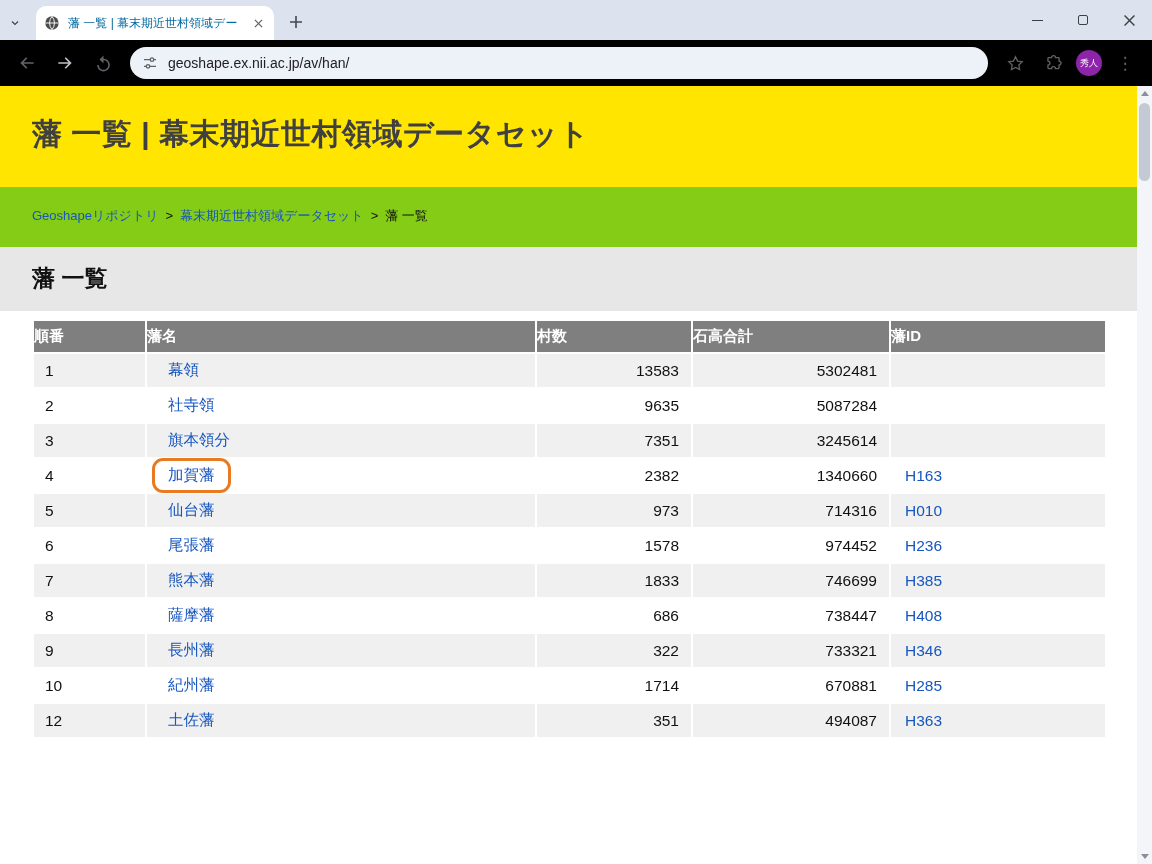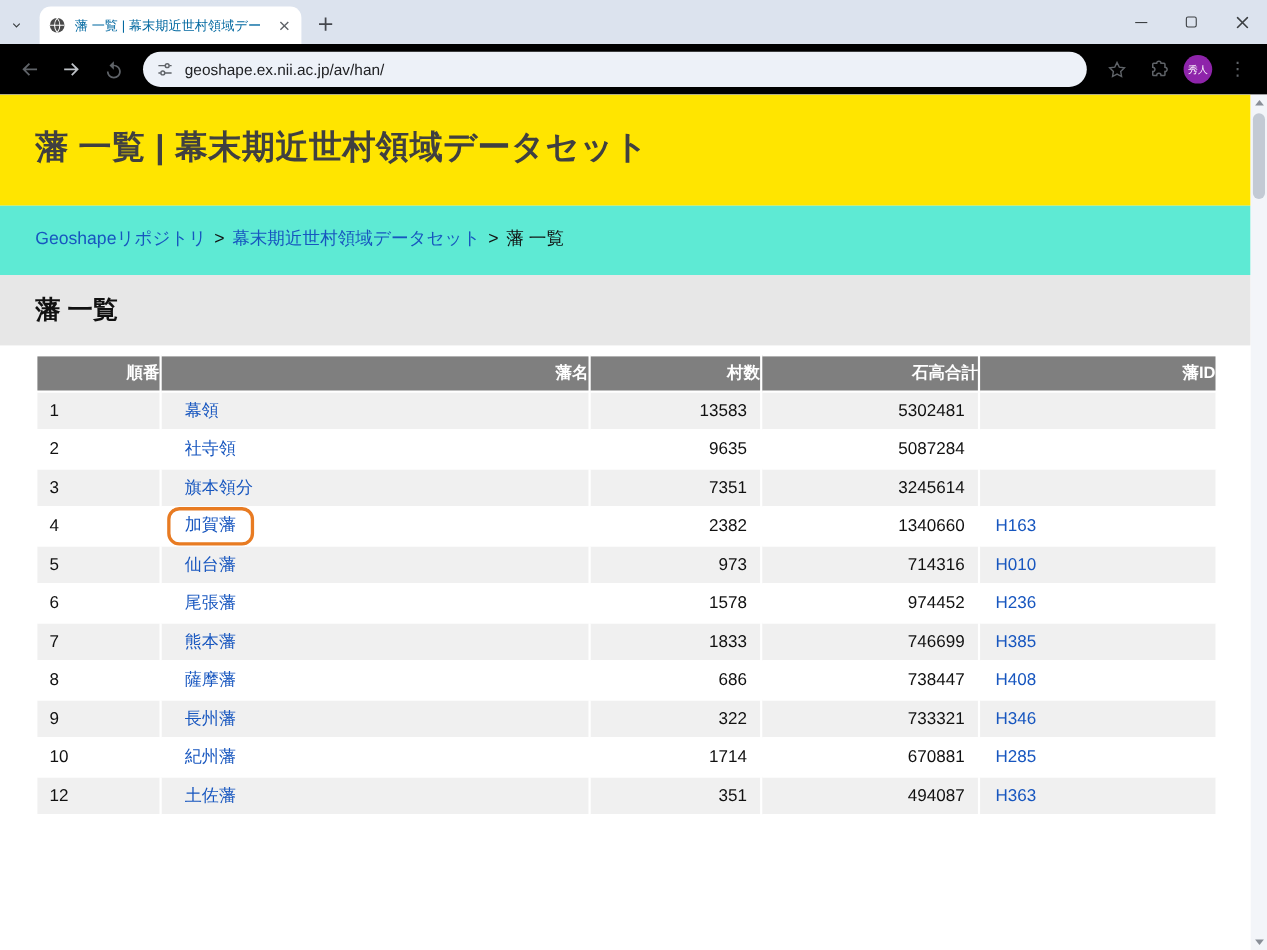--- a/index.html
+++ b/index.html
@@ -28,31 +28,31 @@
   .navbtn{ width:34px; height:34px; display:flex; align-items:center; justify-content:center; border-radius:50%; cursor:pointer; margin:0 2px; }
   .urlbar{ flex:1; height:32px; background:#edf1f8; border-radius:16px; display:flex; align-items:center; padding:0 12px; margin:0 8px; cursor:text; }
   .url-text{ font-size:14px; color:#202124; margin-left:10px; }
   .avatar{ width:26px; height:26px; border-radius:50%; background:var(--avatar-bg); color:#fff; font-size:9px; display:flex; align-items:center; justify-content:center; margin:0 4px; cursor:pointer; }
   .menu-dots{ font-size:17px; color:#5f6368; }
 
   
   .content{ position:relative; width:1137px; height:778px; overflow:hidden; background:#fff; }
   .banner{ background:var(--banner-bg); padding:28px 32px 32px; }
   .banner h1{ font-size:30px; font-weight:bold; color:#404040; letter-spacing:0.5px; }
-  .breadcrumb{ padding:20px 32px 22px; font-size:16px; background:#5eead4; }
+  .breadcrumb{ padding:20px 32px 22px; font-size:13px; background:#84cc16; }
   .breadcrumb a{ color:var(--link); text-decoration:none; cursor:pointer; }
   .breadcrumb .sep{ margin:0 7px; color:#111; }
   .section-band{ background:#e7e7e7; padding:16px 32px 17px; }
   .section-band h2{ font-size:23px; font-weight:bold; color:#111; }
   .intro{ padding:15px 32px 12px; font-size:16px; line-height:29px; color:#111; }
   .intro a{ color:var(--link); text-decoration:none; cursor:pointer; }
 
   table{ border-collapse:collapse; table-layout:fixed; width:1073px; margin:8px 32px 0; }
   th,td{ border:2px solid #fff; }
-  th{ height:33px; background:var(--table-header-bg); color:#fff; font-size:15px; font-weight:bold; text-align:right; }
+  th{ height:33px; background:var(--table-header-bg); color:#fff; font-size:15px; font-weight:bold; text-align:left; }
   td{ height:35px; font-size:15.5px; padding:0 14px; vertical-align:middle; }
   tbody tr:nth-child(odd) td{ background:var(--row-alt-bg); }
   tbody tr:nth-child(even) td{ background:#fff; }
   td a{ color:var(--link); text-decoration:none; cursor:pointer; }
   .c-rank{ padding-left:11px; }
   .c-name{ padding-left:21px; }
   .c-num{ text-align:right; padding-right:12px;margin-top:36px; }
   .ring{ display:inline-block; border:3px solid var(--highlight); border-radius:11px; padding:5px 13px; margin:-8px -16px; line-height:1.2; }
 
   

